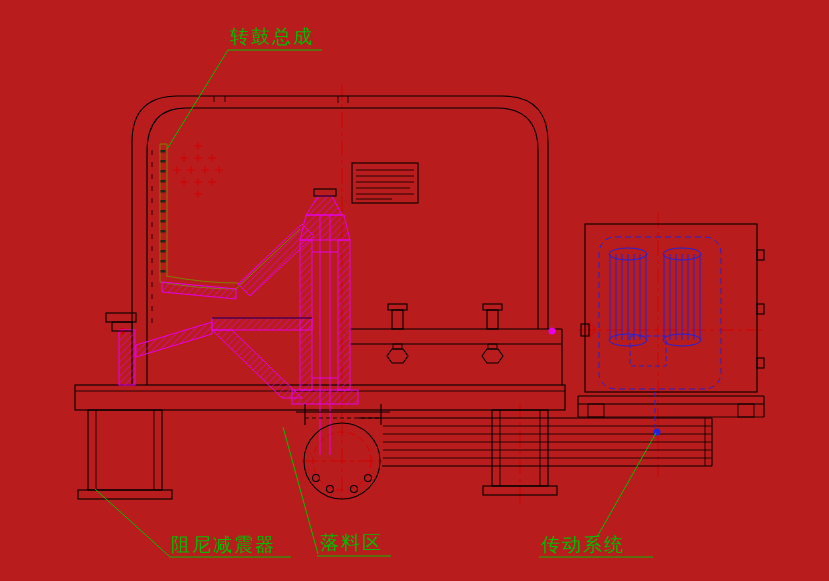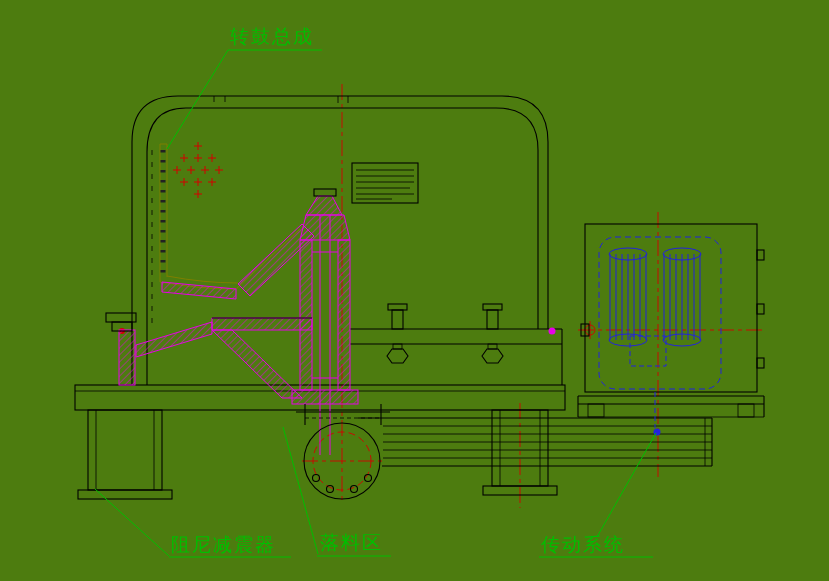--- a/index.html
+++ b/index.html
@@ -1,16 +1,16 @@
 <!DOCTYPE html>
 <html><head>
 <meta charset="utf-8">
 <style>
   html,body{margin:0;padding:0;background:#ffffff;}
-  .canvas{position:relative;width:829px;height:581px;background:#4d7c0f;overflow:hidden;}
+  .canvas{position:relative;width:829px;height:581px;background:#b91c1c;overflow:hidden;}
   svg{display:block;}
   .blk{stroke:#000000;stroke-width:1.1;fill:none;}
   .blkthin{stroke:#000000;stroke-width:0.8;fill:none;}
   .red{stroke:#d40000;stroke-width:0.9;fill:none;}
   .redcl{stroke:#d40000;stroke-width:0.9;fill:none;stroke-dasharray:16 4 4 4;}
   .mag{stroke:#e800e8;stroke-width:1;fill:url(#hatch);}
   .magl{stroke:#e800e8;stroke-width:1;fill:none;}
   .olv{stroke:#7f7f00;stroke-width:1;fill:none;}
   .blu{stroke:#2222dd;stroke-width:1;fill:none;}
   .grn{stroke:#00bf00;stroke-width:1;fill:none;}

